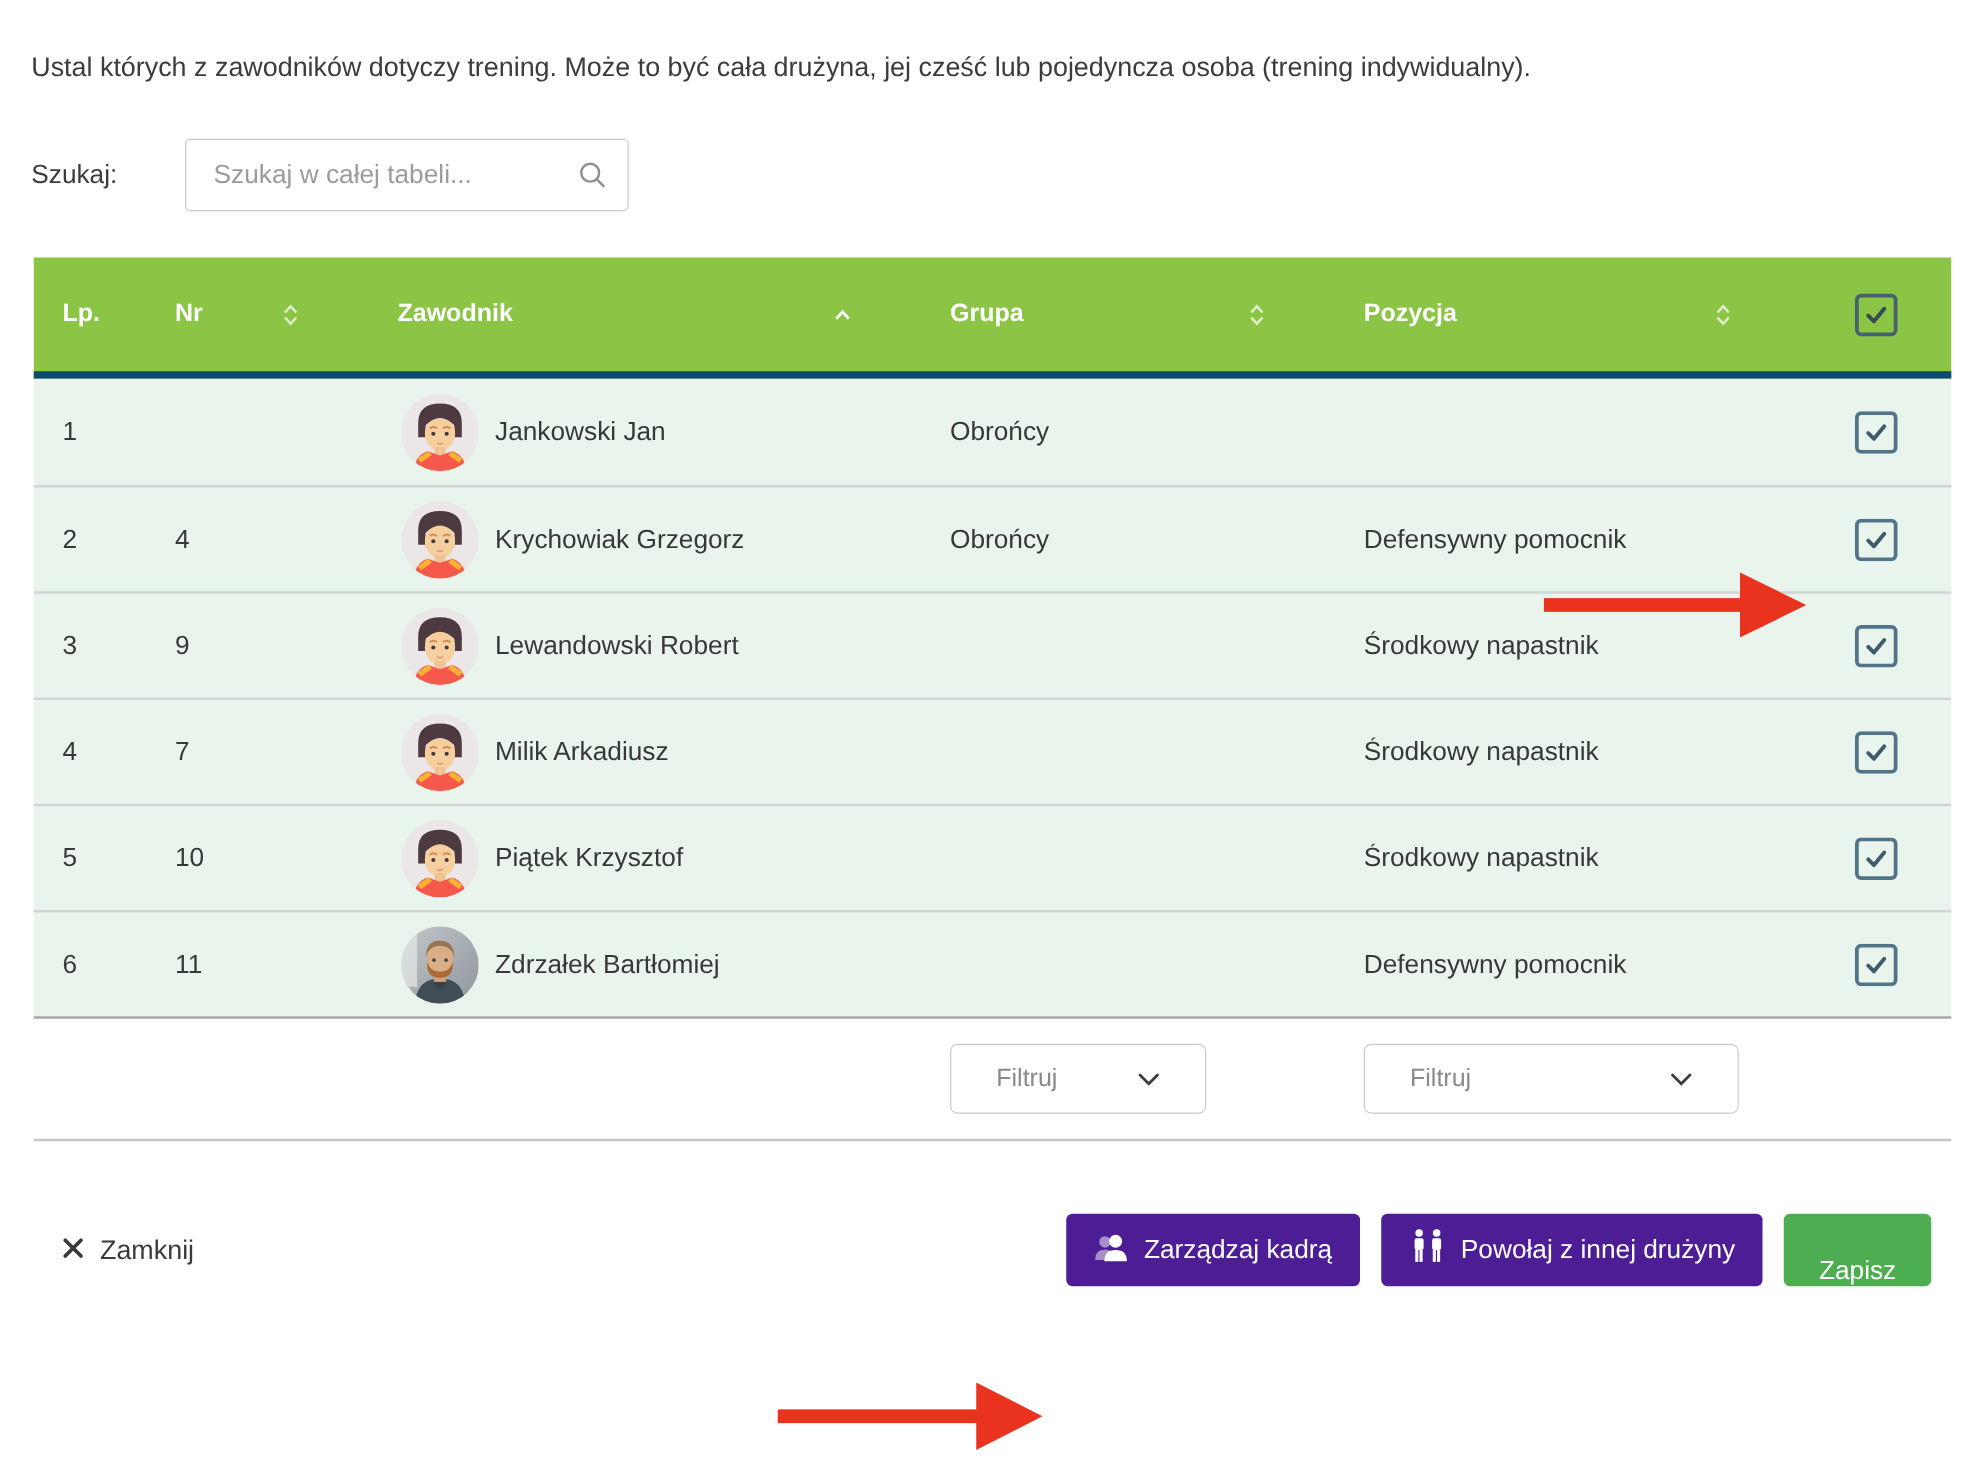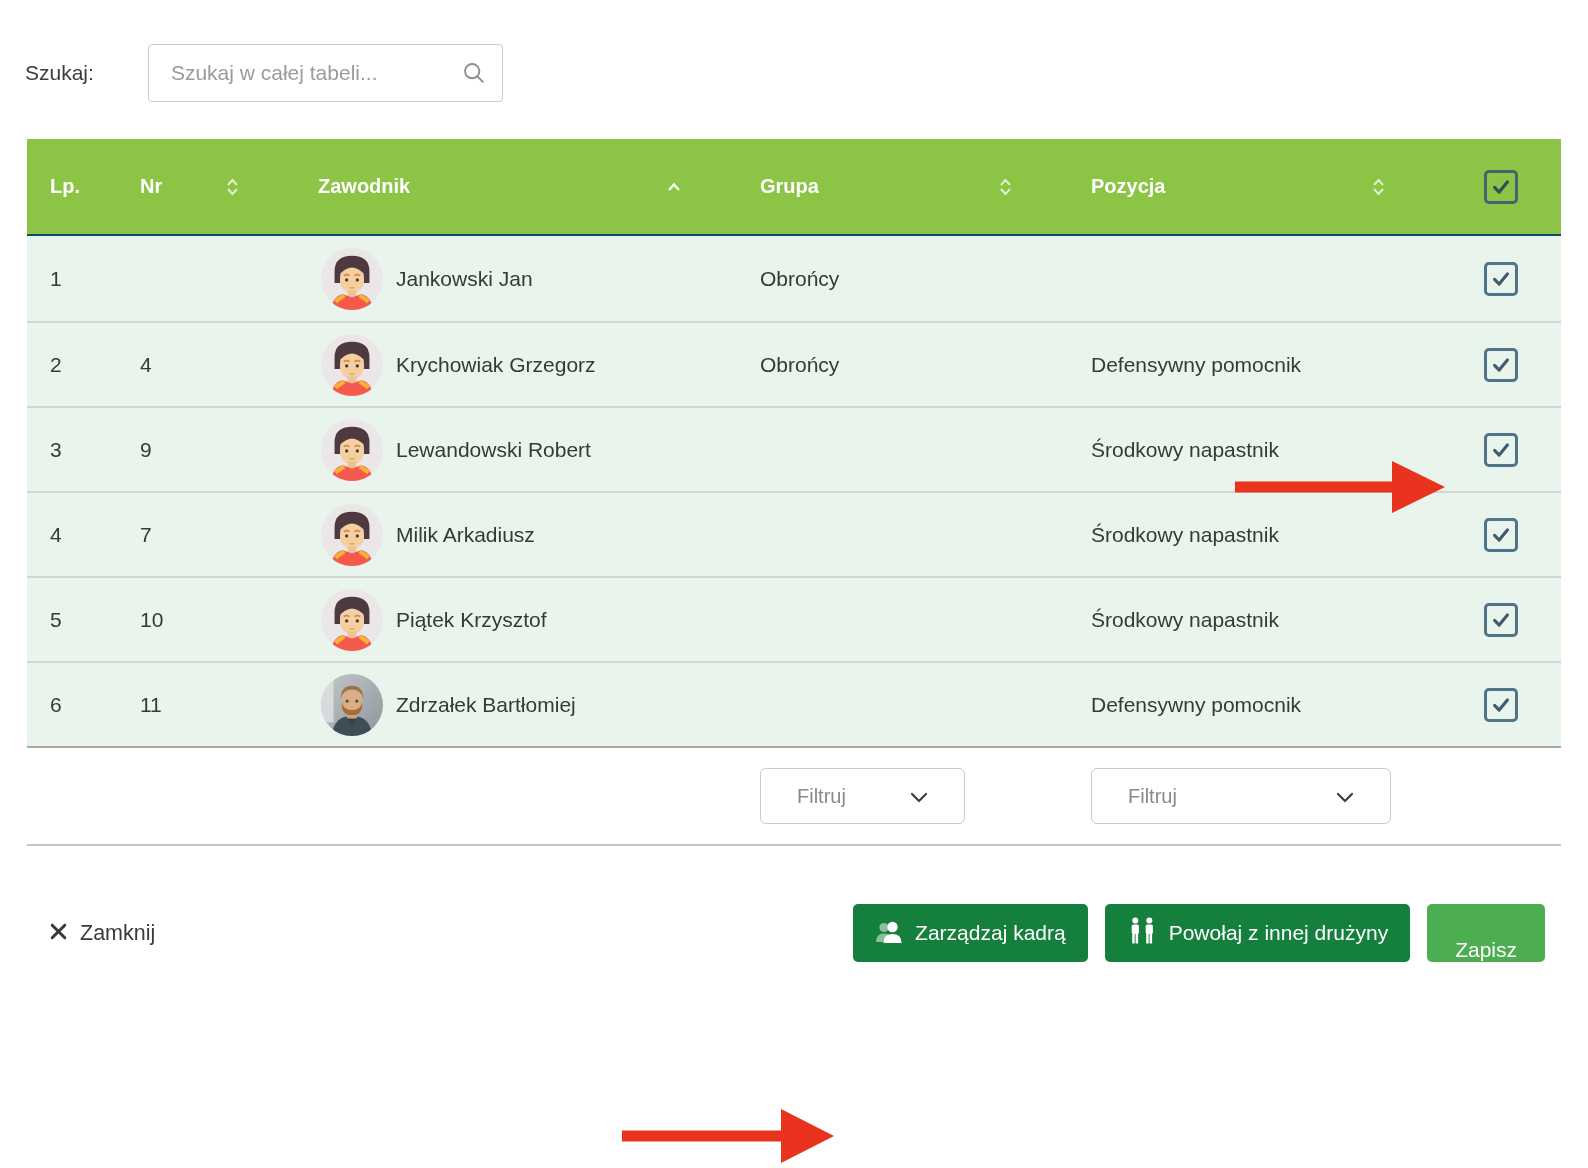--- a/index.html
+++ b/index.html
@@ -27,21 +27,21 @@
 
   
   .table { margin:37px 27px 0 27px; width:1534px; }
   .grid6 { display:grid; grid-template-columns:90px 178px 442px 331px 373px 120px; }
   .thead { background:#8cc446; height:97px; align-items:center; color:#fff; font-weight:bold; font-size:20px; }
   .th { padding-left:23px; display:flex; align-items:center; }
   .th-sort { padding-right:56px; }
   .sort-carets { margin-left:auto; display:flex; flex-direction:column; gap:2px; align-items:center; }
   .trow { background:#e9f4ec; height:85px; align-items:center; font-size:21px; }
   .trow + .trow { border-top:2px solid #d4d4d4; }
-  .thead { border-bottom:2px solid #0c4a6e; }
+  .thead { border-bottom:6px solid #0c4a6e; }
   .td { padding-left:23px; white-space:nowrap; overflow:hidden; }
   .td-player { display:flex; align-items:center; gap:13px; padding-left:26px; }
   .avatar { width:62px; height:62px; border-radius:50%; overflow:hidden; flex:0 0 62px; display:block; }
   .avatar svg { display:block; width:62px; height:62px; }
   .td-check { display:flex; justify-content:center; padding-left:0; }
   .checkbox { width:34px; height:34px; border:3px solid #527488; border-radius:5px;
               display:flex; align-items:center; justify-content:center; background:transparent; cursor:pointer; }
   .thead .checkbox { border-color:#47616f; }
 
   
@@ -53,34 +53,35 @@
   .filter-dd.dd-group { width:205px; }
   .filter-dd.dd-position { width:300px; }
 
   
   .footer { margin:58px 27px 0 27px; display:flex; align-items:center; padding-left:23px; padding-right:16px; }
   .close-link { display:flex; gap:13px; font-size:21.5px; color:#3a3a3a; cursor:pointer; }
   .footer-buttons { margin-left:auto; display:flex; gap:17px; }
   .btn { height:58px; border:none; border-radius:5px; color:#fff; font-size:21px;
          display:flex; align-items:center; gap:11px; padding:0 22px; cursor:pointer;
          font-family:"Liberation Sans",sans-serif; }
-  .btn-blue { background:#15803d; }
+  .btn-blue { background:#4c1d95; }
   .btn-green { background:#4cae50; padding:0 28px;align-items:flex-end; }
 
   
   .arrow { position:absolute; pointer-events:none; }
   .arrow-row { left:1235px; top:417px; }
   .arrow-btn { left:622px; top:1065px; }
 </style>
 </head>
 <body>
 
 <div class="stage">
 
 
+  <div class="description">Ustal których z zawodników dotyczy trening. Może to być cała drużyna, jej cześć lub pojedyncza osoba (trening indywidualny).</div>
 
   <div class="search-row">
     <span class="search-label">Szukaj:</span>
     <span class="search-wrap">
       <input class="search-input" type="text" placeholder="Szukaj w całej tabeli..." style="">
       <span class="search-icon">
         <svg width="26" height="26" viewBox="0 0 24 24">
             <circle cx="10.3" cy="10.3" r="6.6" stroke="#8f8f8f" stroke-width="1.8" fill="none"></circle>
             <line x1="15.4" y1="15.4" x2="20.2" y2="20.2" stroke="#8f8f8f" stroke-width="1.8" stroke-linecap="round"></line>
           </svg>

